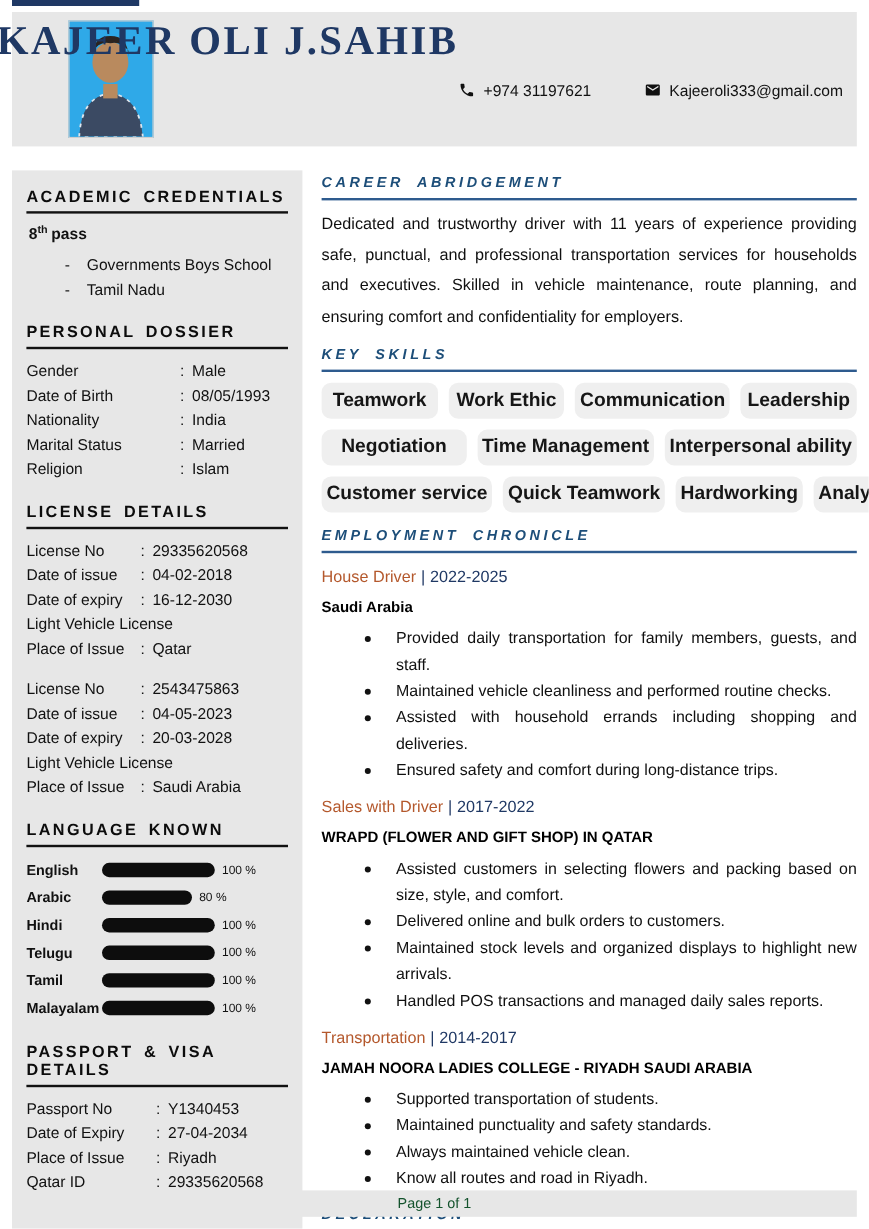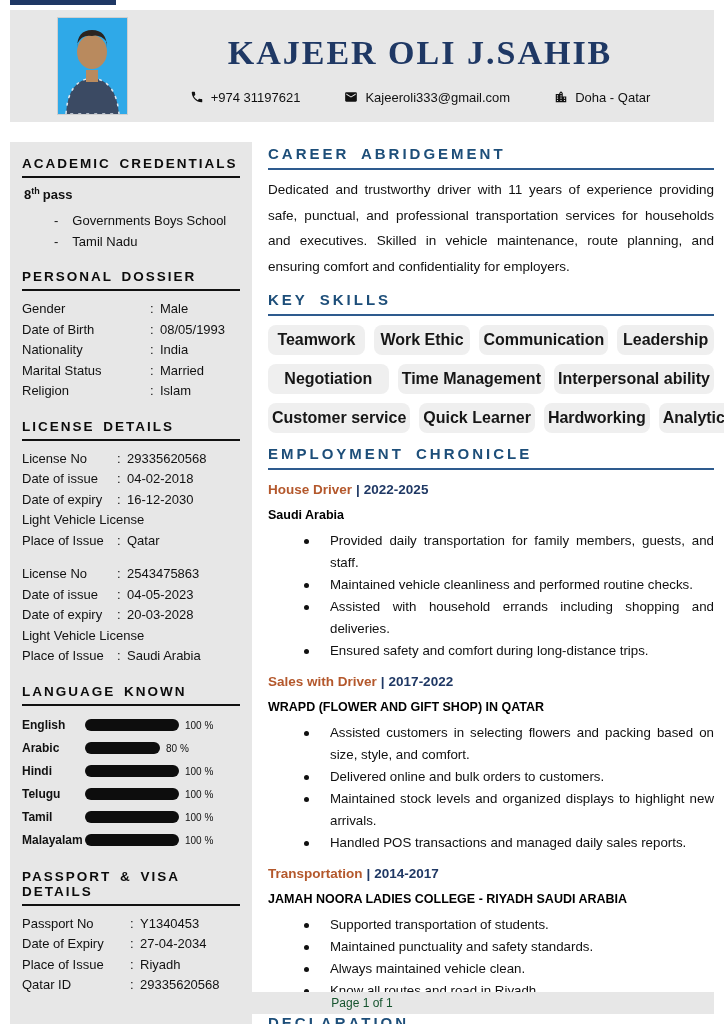--- a/index.html
+++ b/index.html
@@ -4,21 +4,21 @@
 <style>
   * { margin:0; padding:0; box-sizing:border-box; }
   html,body { background:#fff; }
   body { font-family:"Liberation Sans", sans-serif; color:#1a1a1a; }
   .page { position:relative; width:724px; height:1024px; background:#fff; overflow:hidden; }
   .corner-bar { position:absolute; left:10px; top:0; width:106px; height:5px; background:#1f3864; }
 
   
   .header { position:absolute; left:10px; top:10px; width:704px; height:112px; background:#e7e7e7; }
   .photo { position:absolute; left:47px; top:7px; width:71px; height:98px; background:#2fa9e8; border:1px solid #cfcfcf; overflow:hidden; }
-  .header-main { position:absolute; left:130px; top:0; width:560px; height:112px; display:flex; flex-direction:column; align-items:center; justify-content:center; }
+  .header-main { position:absolute; left:130px; top:0; width:560px; height:112px; display:flex; flex-direction:row; justify-content:center; }
   .name { font-family:"Liberation Serif", serif; font-weight:bold; font-size:34px; letter-spacing:2px; color:#1f3864; white-space:nowrap; margin-top:6px; }
   .contact-row { display:flex; align-items:center; gap:44px; margin-top:18px; font-size:13px; color:#111; }
   .contact-item { display:flex; align-items:center; gap:7px; white-space:nowrap; }
   .cicon { width:14px; height:14px; display:inline-block; }
 
   
   .columns { position:absolute; left:10px; top:142px; width:704px; display:flex; align-items:flex-start; }
   .sidebar { width:242px; min-height:836px; background:#e7e7e7; padding:10px 12px 12px 12px; }
   .main { width:446px; margin-left:16px; }
 
@@ -40,30 +40,30 @@
   .lic-group + .lic-group { margin-top:13px; }
 
   
   .lang-row { display:flex; align-items:center; height:23px; }
   .lang-name { flex:0 0 63px; font-weight:bold; font-size:12px; }
   .lang-bar { height:12px; background:#0d0d0d; border-radius:6px; }
   .lang-pct { font-size:10px; margin-left:6px; white-space:nowrap; }
 
   
   .m-sec { margin-bottom:9px; }
-  .m-title { font-size:15px; font-weight:bold; letter-spacing:3px; word-spacing:5px; color:#1d4e79;
-             border-bottom:2.5px solid #2e5b8e; padding:3px 0 6px 0; }
+  .m-title { font-size:12px; font-weight:bold; letter-spacing:3px; word-spacing:5px; color:#1d4e79;
+             border-bottom:2.5px solid #2e5b8e; padding:3px 0 6px 0;font-style:italic; }
   .m-par { font-size:13.5px; line-height:25.5px; text-align:justify; margin-top:7px; color:#101010; }
 
   .chip-row { display:flex; gap:9px; margin-top:9px; }
   .chip { flex:1; background:#efefef; border-radius:8px; text-align:center; font-size:16px; font-weight:bold;
           color:#161616; padding:6px 4px; white-space:nowrap; }
 
   .job { margin-top:9px; }
-  .job-head { font-size:13.5px; font-weight:bold; line-height:22px; }
+  .job-head { font-size:13.5px; font-weight:normal; line-height:22px; }
   .job-role { color:#b4582c; }
   .job-pipe { color:#1f3864; padding:0 4px; }
   .job-period { color:#1f3864; }
   .job-company { font-size:12.5px; font-weight:bold; color:#000; line-height:20px; margin-top:4px; }
   .bullets { list-style:none; margin-top:5px; }
   .bullets li { position:relative; padding-left:62px; font-size:13.3px; line-height:22px; text-align:justify; color:#101010; }
   .bullets li::before { content:""; position:absolute; left:36px; top:9px; width:5px; height:5px; border-radius:50%; background:#111; }
 
   
   .footer { position:absolute; left:10px; bottom:10px; width:704px; height:22px; background:#e7e7e7;
@@ -298,21 +298,21 @@
           <span class="chip">Communication</span>
           <span class="chip">Leadership</span>
         </div>
         <div class="chip-row">
           <span class="chip">Negotiation</span>
           <span class="chip">Time Management</span>
           <span class="chip">Interpersonal ability</span>
         </div>
         <div class="chip-row">
           <span class="chip">Customer service</span>
-          <span class="chip">Quick Learner</span>
+          <span class="chip">Quick Teamwork</span>
           <span class="chip">Hardworking</span>
           <span class="chip">Analytic Skills</span>
         </div>
       </div>
 
       <div class="m-sec">
         <div class="m-title">EMPLOYMENT CHRONICLE</div>
 
         <div class="job">
           <div class="job-head"><span class="job-role">House Driver</span><span class="job-pipe">|</span><span class="job-period">2022-2025</span></div>

